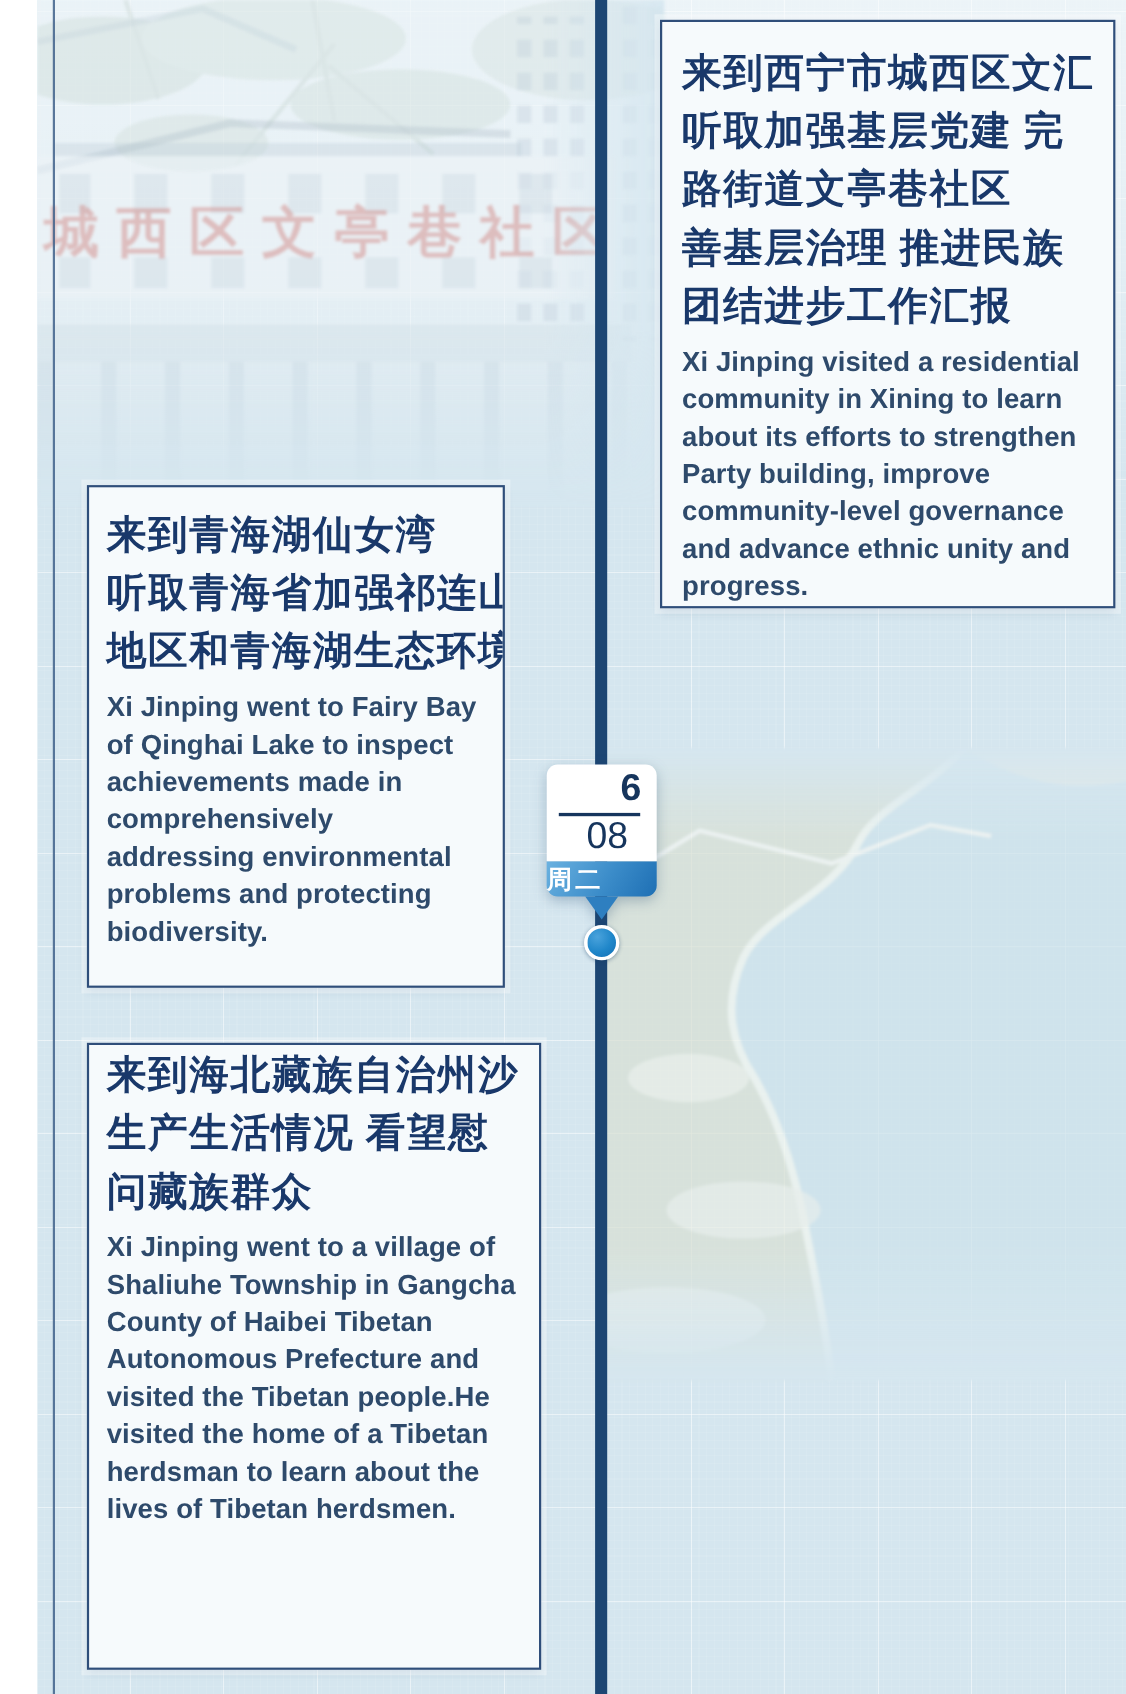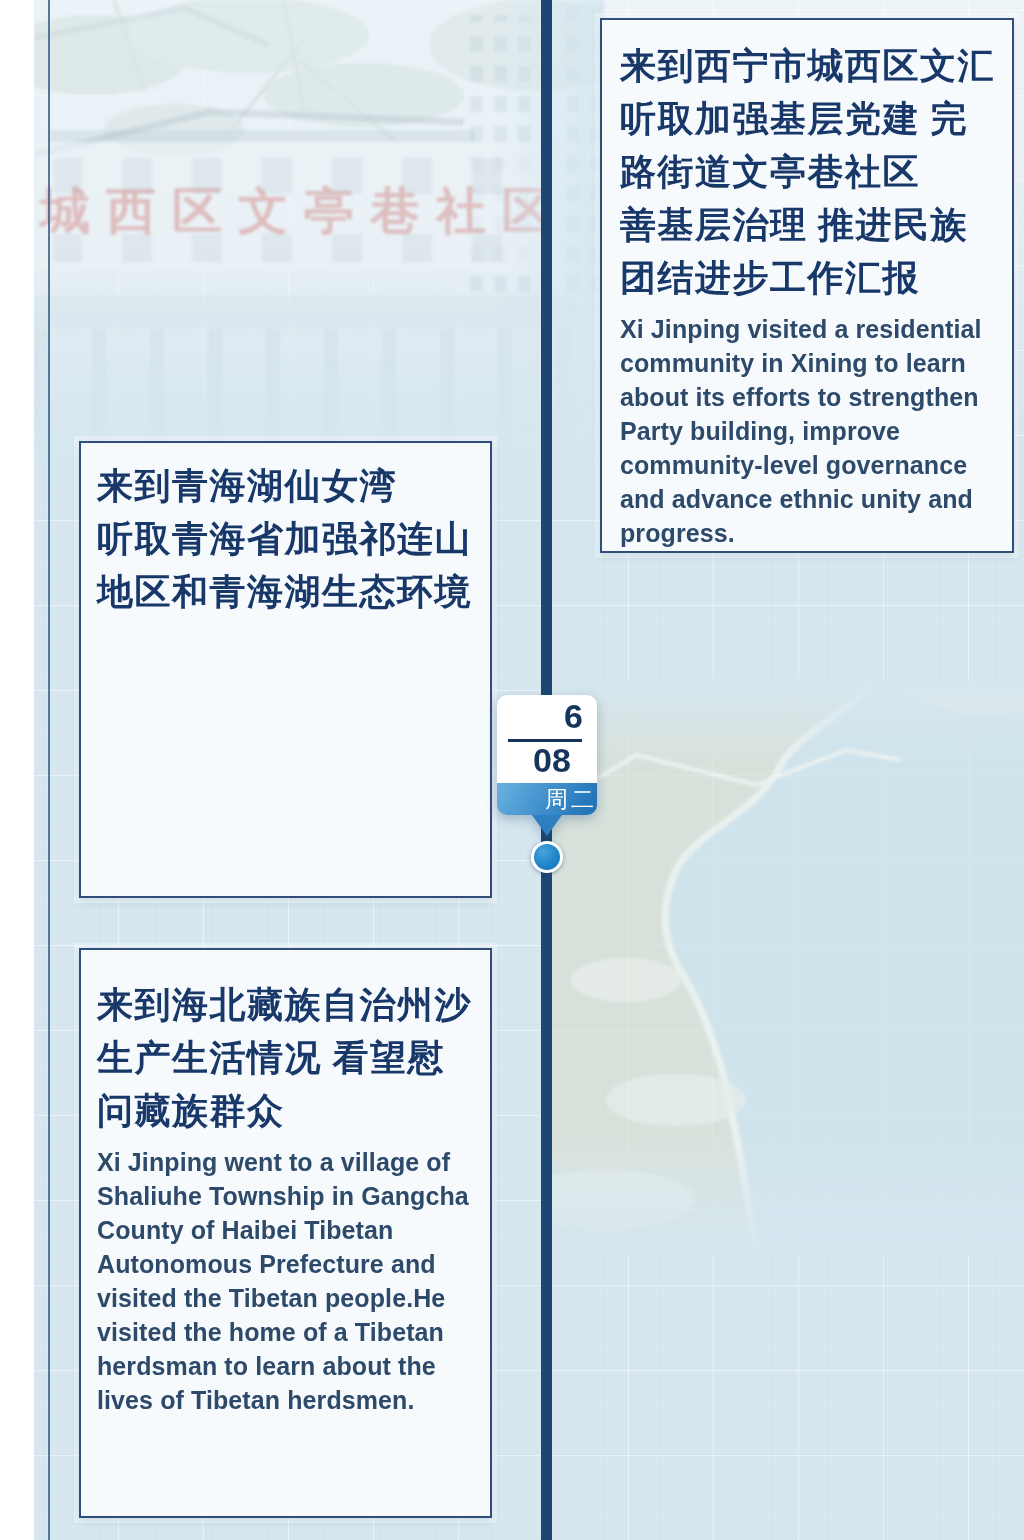--- a/index.html
+++ b/index.html
@@ -31,46 +31,46 @@
     position:absolute;left:507px;top:0;width:11px;height:100%;
     background:#1d4673;z-index:4;
   }
   .card{
     position:absolute;z-index:5;box-sizing:border-box;
     background:#f6fafc;border:2px solid #2f4e7a;
     box-shadow:0 0 0 5px rgba(255,255,255,.35), 0 3px 8px rgba(40,80,120,.18);
     overflow:hidden;
   }
   .card-1{left:566px;top:18px;width:414px;height:535px;padding:20px 18px;}
-  .card-2{left:45px;top:441px;width:413px;height:457px;padding:17px 16px;}
-  .card-3{left:45px;top:948px;width:413px;height:570px;padding:29px 16px;}
+  .card-2{left:45px;top:441px;width:380px;height:457px;padding:17px 16px;}
+  .card-3{left:45px;top:948px;width:413px;height:570px;padding:1px 16px;}
   .zh{margin:0;font-family:"Liberation Serif","DejaVu Serif",serif;font-weight:600;color:#19386a;}
   .zh-line{display:block;font-size:36px;line-height:53px;letter-spacing:1.5px;white-space:nowrap;}
   .en{
     margin:7px 0 0 0;color:#2e4a6b;
     font-size:25px;line-height:34px;letter-spacing:0.1px;font-weight:bold;
   }
   
   .date-badge{
     position:absolute;left:463px;top:695px;width:100px;z-index:6;
     filter:drop-shadow(0 4px 6px rgba(30,70,110,.30));
   }
   .badge-top{
     position:relative;height:88px;background:#ffffff;
     border-radius:10px 10px 0 0;
     color:#16355d;
   }
   .badge-month{position:absolute;top:2px;right:14px;font-size:34px;font-weight:600;}
   .badge-divider{position:absolute;left:11px;top:44px;width:74px;height:3px;background:#16355d;}
-  .badge-day{position:absolute;top:46px;left:0;width:100%;text-align:center;padding-left:10px;box-sizing:border-box;font-size:34px;font-weight:700;}
+  .badge-day{position:absolute;top:46px;left:0;width:100%;text-align:center;padding-left:10px;box-sizing:border-box;font-size:34px;font-weight:400;}
   .badge-band{
-    height:32px;line-height:32px;text-align:right;
+    height:32px;line-height:32px;text-align:left;
     background:linear-gradient(120deg,#6ab1e0 0%,#3b8cc9 55%,#1e6fb4 100%);
     border-radius:0 0 10px 10px;
-    color:#ffffff;font-size:23px;font-weight:400;letter-spacing:3px;
+    color:#ffffff;font-size:23px;font-weight:700;letter-spacing:3px;
   }
   .badge-pointer{
     position:absolute;left:50%;top:120px;transform:translateX(-50%);
     width:0;height:0;
     border-left:15px solid transparent;border-right:15px solid transparent;
     border-top:21px solid #2e7fc0;
   }
   .timeline-dot{
     position:absolute;left:497px;top:841px;z-index:6;
     width:26px;height:26px;border-radius:50%;
@@ -171,20 +171,21 @@
     </h2>
     <p class="en">Xi Jinping visited a residential community in Xining to learn about its efforts to strengthen Party building, improve community-level governance and advance ethnic unity and progress.</p>
   </section>
 
   <section class="card card-2">
     <h2 class="zh">
       <span class="zh-line">来到青海湖仙女湾</span>
       <span class="zh-line">听取青海省加强祁连山</span>
       <span class="zh-line">地区和青海湖生态环境</span>
     </h2>
+    <p class="en">Xi Jinping went to Fairy Bay of Qinghai Lake to inspect achievements made in comprehensively addressing environmental problems and protecting biodiversity.</p>
   </section>
 
   <section class="card card-3">
     <h2 class="zh">
       <span class="zh-line">来到海北藏族自治州沙</span>
       <span class="zh-line">生产生活情况 看望慰</span>
       <span class="zh-line">问藏族群众</span>
     </h2>
     <p class="en">Xi Jinping went to a village of Shaliuhe Township in Gangcha County of Haibei Tibetan Autonomous Prefecture and visited the Tibetan people.He visited the home of a Tibetan herdsman to learn about the lives of Tibetan herdsmen.</p>
   </section>

